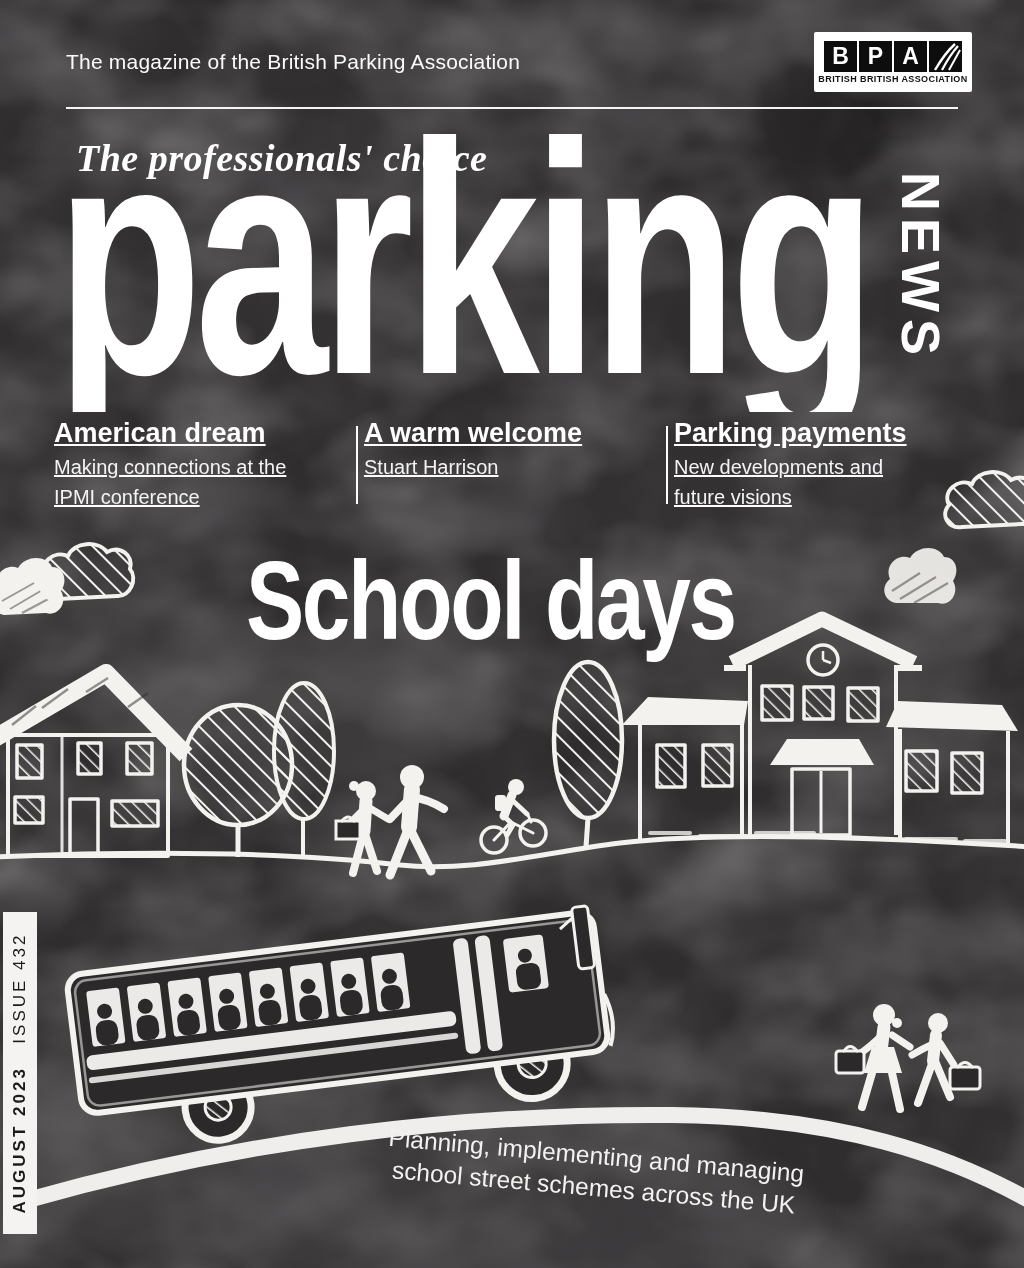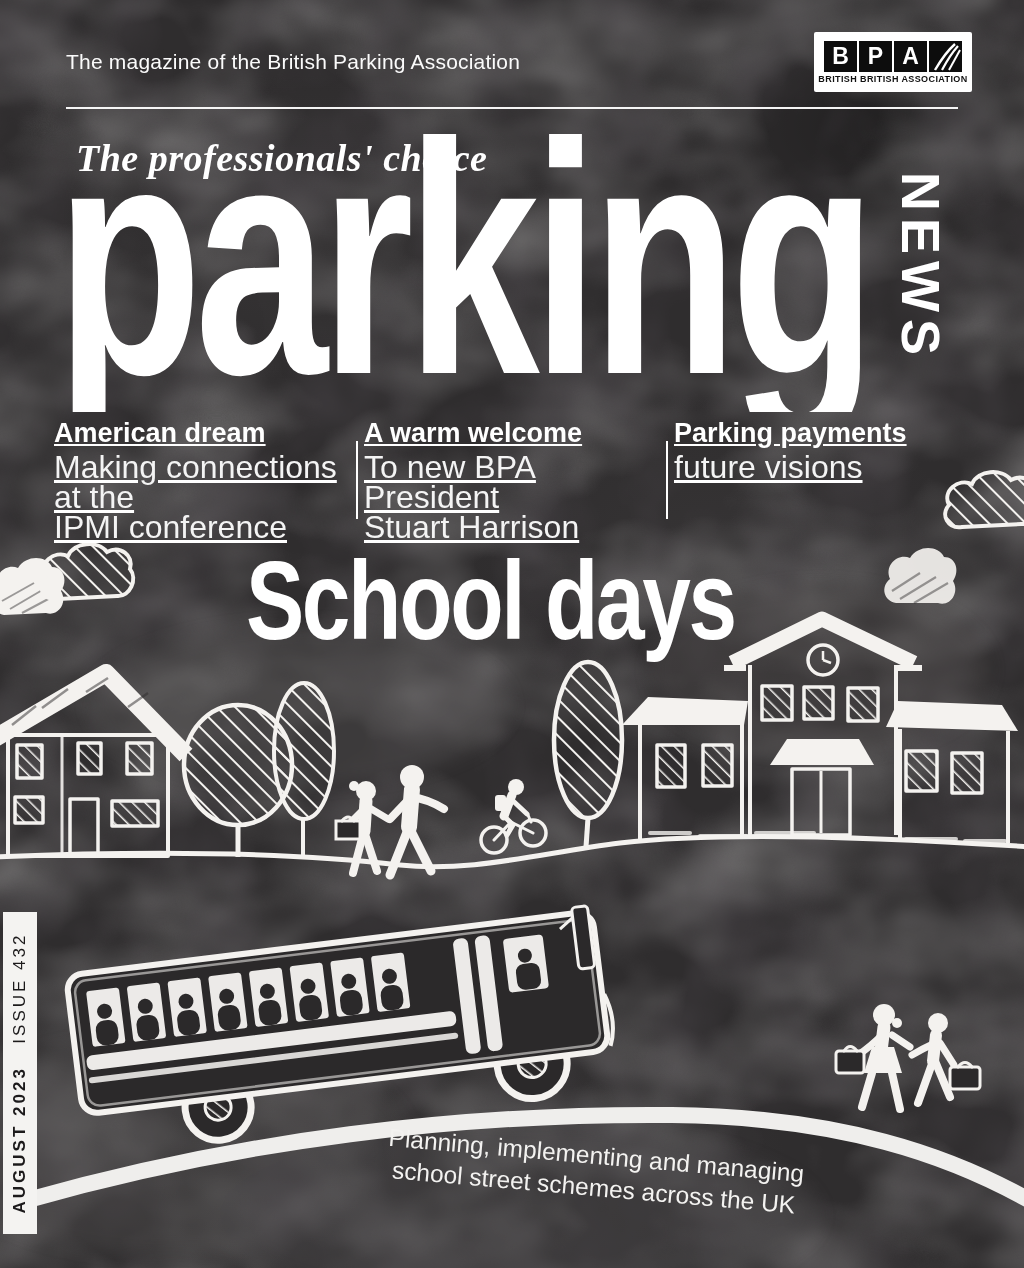--- a/index.html
+++ b/index.html
@@ -32,21 +32,21 @@
           font-size:38px;letter-spacing:.5px;}
   .masthead-clip{left:56px;top:130px;width:900px;height:282px;overflow:hidden;}
   .masthead{font-size:330px;font-weight:bold;line-height:.78;letter-spacing:-10px;
             transform:scaleX(.725);transform-origin:0 0;white-space:nowrap;color:#fff;}
   .news{left:952px;top:172px;font-size:54px;font-weight:bold;letter-spacing:7px;
         transform:rotate(90deg);transform-origin:0 0;white-space:nowrap;}
   
   .teasers{left:48px;top:418px;width:928px;display:flex;align-items:stretch;text-align:left;text-decoration:underline;}
   .teaser{flex:1 1 0;padding:0 6px;}
   .teaser-title{font-size:27px;font-weight:bold;margin-bottom:3px;}
-  .teaser-line{display:block;font-size:32px;line-height:30px;color:#f4f4f4;}
+  .teaser-line{display:block;font-size:20px;line-height:30px;color:#f4f4f4;}
   .tdivider{width:2px;background:#fff;align-self:center;height:78px;}
   
   .headline-wrap{left:0;top:508px;width:980px;text-align:center;margin-top:37px;}
   .headline{display:inline-block;font-size:112px;font-weight:bold;letter-spacing:-3px;
             transform:scale(.78,1);transform-origin:center top;white-space:nowrap;line-height:1;}
   
   .spine{left:3px;top:912px;width:34px;height:322px;background:#f4f3f1;z-index:3;
          display:flex;align-items:center;justify-content:center;}
   .spine-inner{transform:rotate(-90deg);white-space:nowrap;color:#1c1a1b;}
   .spine-date{font-weight:bold;font-size:17px;letter-spacing:3px;}
@@ -102,26 +102,26 @@
 
   <div class="txt teasers">
     <div class="teaser">
       <div class="teaser-title">American dream</div>
       <span class="teaser-line">Making connections at the</span>
       <span class="teaser-line">IPMI conference</span>
     </div>
     <div class="tdivider"></div>
     <div class="teaser">
       <div class="teaser-title">A warm welcome</div>
-      <span class="teaser-line">To new BPA President</span>
       <span class="teaser-line">Stuart Harrison</span>
     </div>
     <div class="tdivider"></div>
     <div class="teaser">
       <div class="teaser-title">Parking payments</div>
+      <span class="teaser-line">New developments and</span>
       <span class="teaser-line">future visions</span>
     </div>
   </div>
 
   <div class="txt headline-wrap">
     <span class="headline">School days</span>
   </div>
 
   <svg id="chalkart" class="layer" width="1024" height="813" viewBox="0 0 1024 813">
     <defs>

